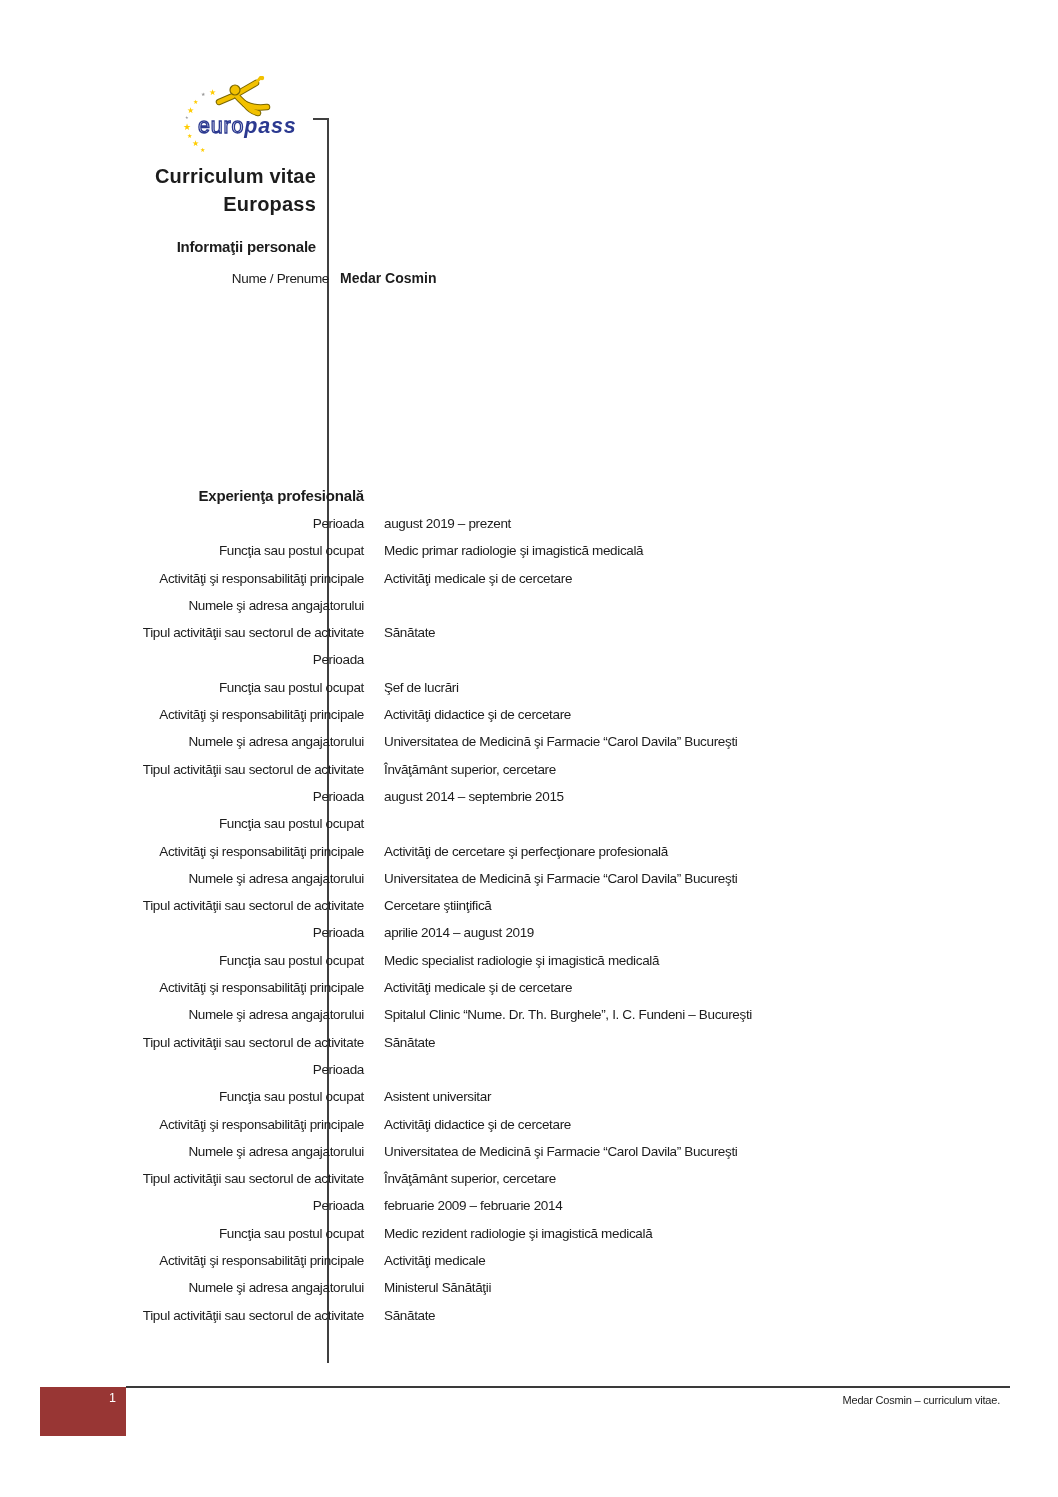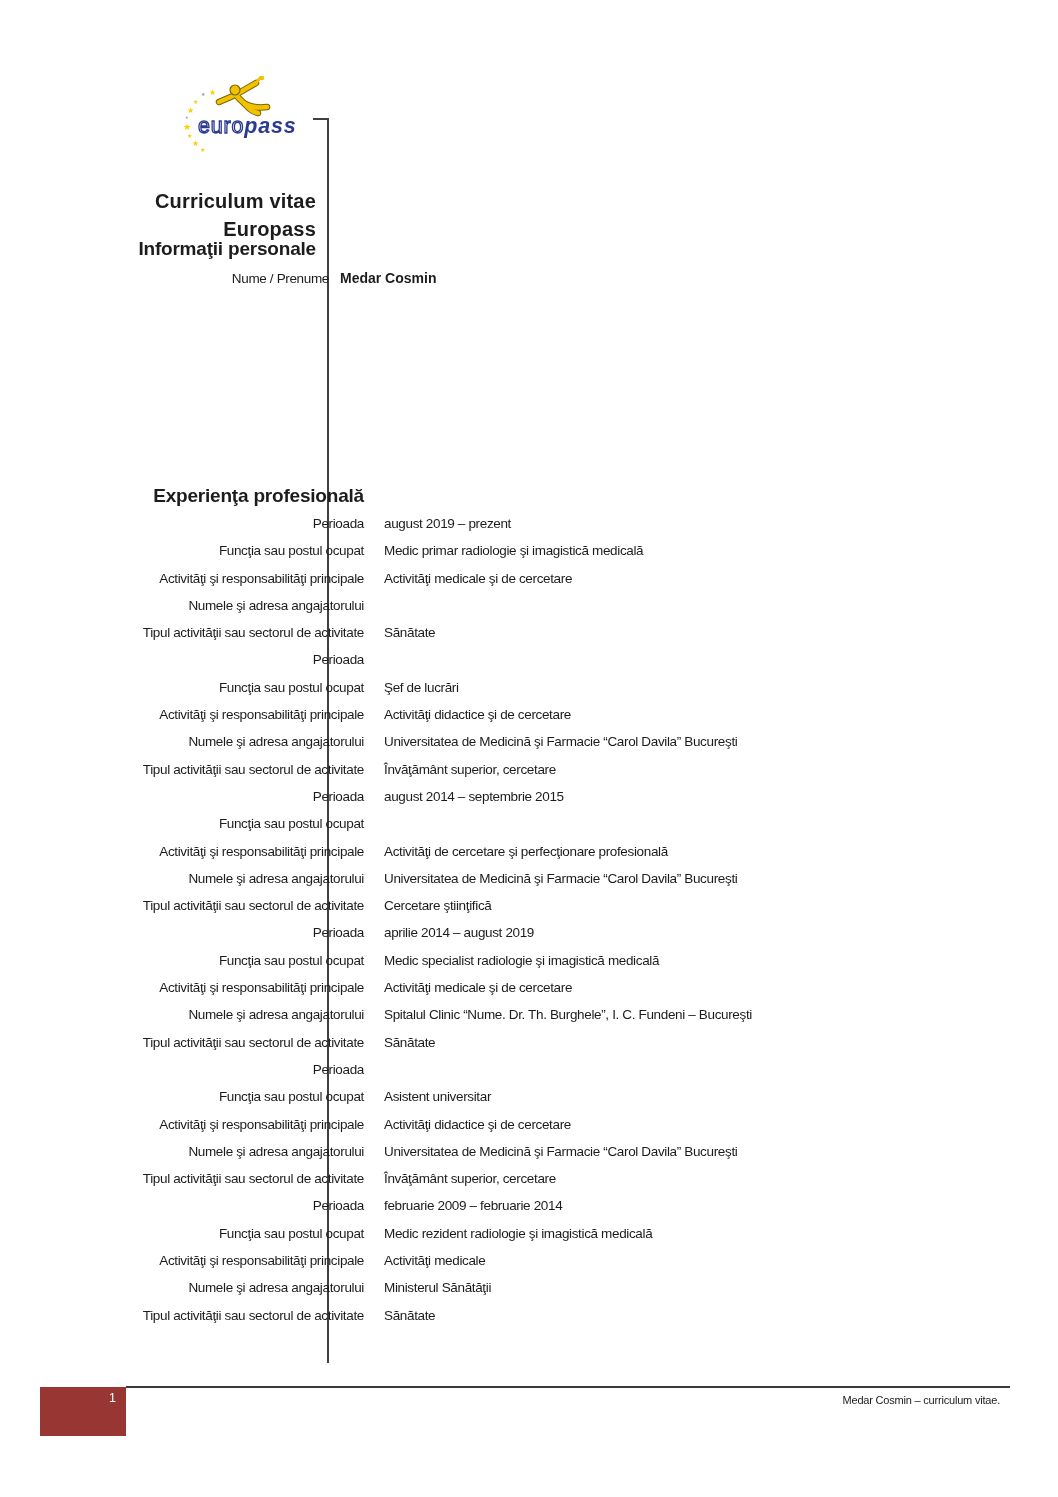--- a/index.html
+++ b/index.html
@@ -14,22 +14,22 @@
   .star.gray{color:#9a9a9a;}
   .logo-text{position:absolute;left:15px;top:41px;font-size:21.5px;line-height:22px;letter-spacing:0.8px;white-space:nowrap;}
   .logo-text .euro{font-weight:400;color:#0369a1;-webkit-text-fill-color:#ffffff;-webkit-text-stroke:1.3px #2B3990;}
   .logo-text .pass{font-weight:700;font-style:italic;color:#2B3990;}
   .figure{position:absolute;left:30px;top:2px;}
   
   .connector-line{position:absolute;left:313px;top:118px;width:16px;height:2px;background:#404040;}
   .divider-line{position:absolute;left:327px;top:118px;width:2px;height:1245px;background:#404040;}
   
   .title-block{position:absolute;left:0;top:162px;width:316px;text-align:right;
-    font-size:20px;font-weight:700;line-height:28px;letter-spacing:0.2px;margin-top:25px;}
-  .section-heading{font-size:19px;font-weight:700;letter-spacing:-0.2px;}
+    font-size:20px;font-weight:700;line-height:28px;letter-spacing:0.2px;}
+  .section-heading{font-size:15px;font-weight:700;letter-spacing:-0.2px;}
   .personal-heading{position:absolute;left:0;top:238px;width:316px;text-align:right;}
   .personal-label{position:absolute;left:0;top:269px;width:316px;text-align:right;
     font-size:13.5px;letter-spacing:-0.35px;line-height:20px;padding-left:13px;}
   .personal-value{position:absolute;left:340px;top:268px;font-size:14px;font-weight:700;line-height:20px;}
   
   .experience{position:absolute;left:0;top:484px;width:1020px;padding-left:48px;}
   .experience .section-heading{width:316px;text-align:right;line-height:24px;margin-bottom:2px;}
   .rows{margin-top:0;}
   .row{display:grid;grid-template-columns:316px 1fr;column-gap:20px;
     font-size:13.5px;line-height:27.3px;letter-spacing:-0.35px;}

